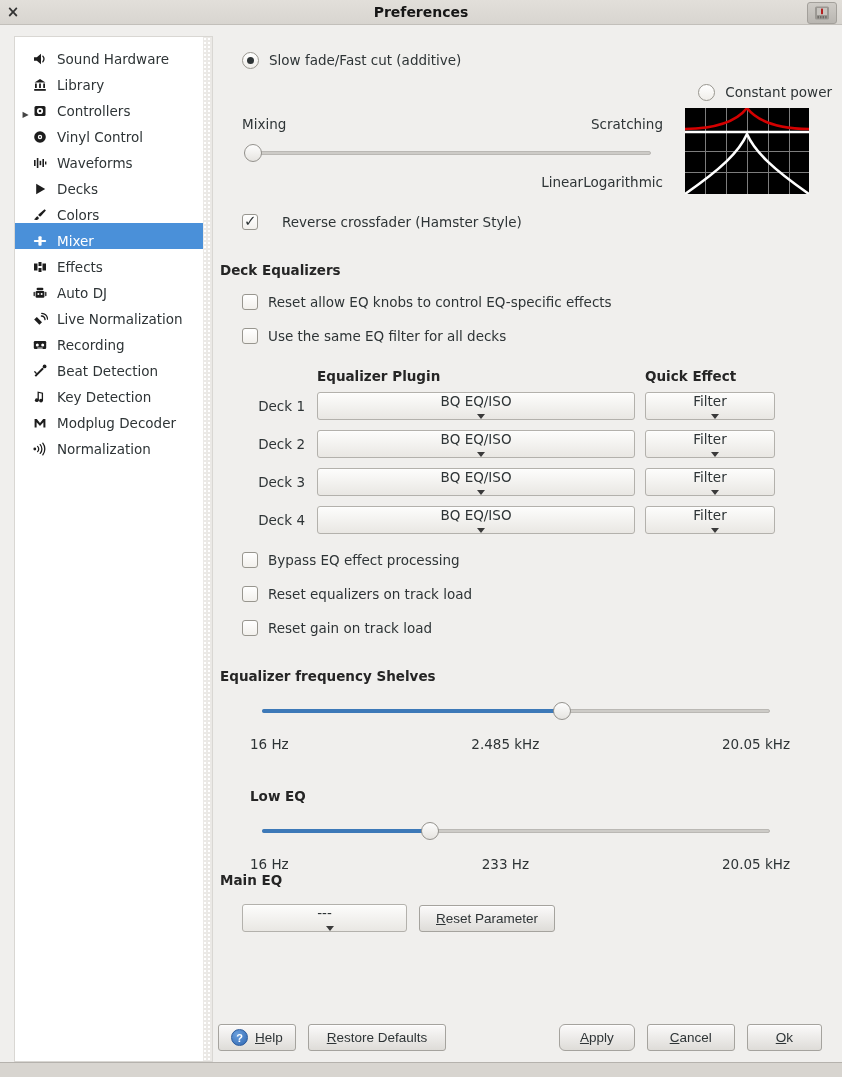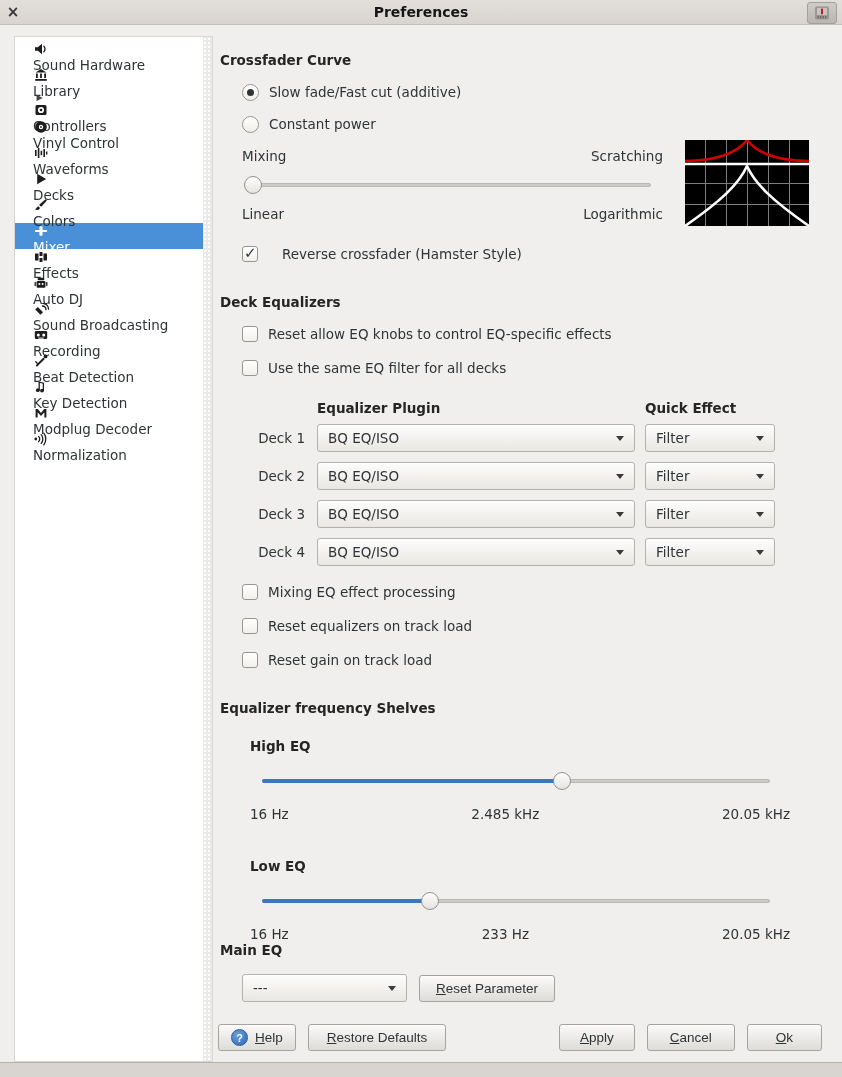--- a/index.html
+++ b/index.html
@@ -39,21 +39,21 @@
   }
   .side-scroll{
     position:absolute;left:203px;top:36px;width:10px;bottom:15px;
     background-color:#ebe9e6;
     background-image:radial-gradient(#ffffff 26%,rgba(255,255,255,0) 27%);
     background-size:4px 4px;
     border:1px solid #d9d7d3;border-left:none;box-sizing:border-box;
   }
   .srow{
     --ic:#1d1d1d; --panel:#ffffff;
-    height:26px;display:flex;align-items:flex-start;padding-left:18px;flex-direction:column;
+    height:26px;display:flex;align-items:flex-end;padding-left:4px;
   }
   .srow.selected{--ic:#ffffff;--panel:#4a90d9;background:var(--accent,#4a90d9);color:#fff;}
   .srow .exp{width:13px;font-size:8px;color:#444;display:flex;align-items:center;justify-content:center;}
   .srow .sicon{width:17px;height:16px;margin-right:8px;display:flex;align-items:center;}
   .sicon svg{width:16px;height:16px;}
   .sicon .f{fill:var(--ic);}
   .sicon .k{fill:var(--panel);}
   .sicon .s{fill:none;stroke:var(--ic);stroke-width:1.3;stroke-linecap:round;}
   .sicon .ks{fill:none;stroke:var(--panel);stroke-width:1;}
   
@@ -97,20 +97,21 @@
     background:linear-gradient(#fdfdfd,#e6e4e0);
     border:1px solid #94928d;box-sizing:border-box;
   }
   
   .combo{
     height:28px;border:1px solid #b3b1ac;border-radius:3px;
     background:linear-gradient(#fdfdfc,#e9e7e3);
     display:flex;align-items:center;justify-content:space-between;
     padding:0 10px;box-sizing:border-box;
     box-shadow:0 1px 0 rgba(255,255,255,.6) inset;
+    flex-direction:column;
   }
   .combo .arr{
     width:0;height:0;border-left:4.5px solid transparent;border-right:4.5px solid transparent;
     border-top:5.5px solid #3a3a3a;margin-left:10px;
   }
   
   .eqgrid{margin-left:30px;}
   .eqhead,.eqrow{display:grid;grid-template-columns:57px 318px 130px;column-gap:10px;align-items:center;}
   .eqhead{margin-bottom:8px;}
   .eqhead .h{font-weight:bold;color:#252525;}
@@ -138,21 +139,21 @@
   .help-q{
     width:17px;height:17px;border-radius:50%;margin-right:7px;
     background:radial-gradient(circle at 35% 30%,#6ba0dd,#2f67b2);
     border:1px solid #2a5a9c;color:#fff;font-size:11px;font-weight:bold;
     display:flex;align-items:center;justify-content:center;box-sizing:border-box;
   }
   .bottom-frame{
     position:absolute;left:0;right:0;bottom:0;height:14px;
     background:#d8d5d0;border-top:1px solid #b5b2ad;
   }
-  .spacer{flex:1;} .mt12{margin-top:12px;} .mt14{margin-top:14px;}
+  .spacer{flex:1;} .mt12{margin-top:12px;justify-content:flex-end;} .mt14{margin-top:14px;}
   .mt16{margin-top:16px;} .mt18{margin-top:18px;gap:24px;} .mt22{margin-top:22px;} .mt30{margin-top:30px;}
   .mt36{margin-top:36px;} .mt40{}
   .val-row{display:flex;justify-content:space-between;margin-left:30px;width:540px;}
   .slider-wide{margin-left:42px;width:508px;}
 </style>
 </head>
 <body style="--accent: #4a90d9; --slider-fill: #3d79b8;">
 
 <div class="titlebar">
   <div class="close-btn">×</div>
@@ -282,21 +283,21 @@
     </div>
     <div class="srow">
       <span class="exp"></span>
       <span class="sicon">
         <svg viewBox="0 0 16 16">
           <path class="f" d="M2.2 8.6l5.2 5.2 2.6-2.6-5.2-5.2z"></path>
           <path class="s" d="M9.8 2.4a6.4 6.4 0 015.8 5.8"></path>
           <path class="s" d="M9.4 5a3.8 3.8 0 013.6 3.6"></path>
         </svg>
       </span>
-      <span>Sound Broadcasting</span>
+      <span>Live Normalization</span>
     </div>
     <div class="srow">
       <span class="exp"></span>
       <span class="sicon">
         <svg viewBox="0 0 16 16">
           <rect class="f" x="1.8" y="4" width="12.4" height="8" rx="1.2"></rect>
           <circle class="k" cx="5.3" cy="8" r="1.5"></circle>
           <circle class="k" cx="10.7" cy="8" r="1.5"></circle>
           <path class="k" d="M5.3 10.6h5.4v1H5.3z"></path>
         </svg>
@@ -344,21 +345,20 @@
           <path class="s" d="M10.8 2.2a9.4 9.4 0 010 11.6"></path>
         </svg>
       </span>
       <span>Normalization</span>
     </div>
   </div>
 <div class="side-scroll"></div>
 
 <div class="content">
 
-  <div class="sect-h mt16">Crossfader Curve</div>
 
   <div class="radio-row indent mt14">
     <span class="radio on"></span>
     <span>Slow fade/Fast cut (additive)</span>
   </div>
   <div class="radio-row indent mt12">
     <span class="radio"></span>
     <span>Constant power</span>
   </div>
 
@@ -460,34 +460,33 @@
           <div class="combo">
             <span>Filter</span>
             <span class="arr"></span>
           </div>
         </div>
       </div>
   </div>
 
   <div class="check-row indent mt16">
     <span class="checkbox"></span>
-    <span>Mixing EQ effect processing</span>
+    <span>Bypass EQ effect processing</span>
   </div>
   <div class="check-row indent mt14">
     <span class="checkbox"></span>
     <span>Reset equalizers on track load</span>
   </div>
   <div class="check-row indent mt14">
     <span class="checkbox"></span>
     <span>Reset gain on track load</span>
   </div>
 
   <div class="sect-h mt30">Equalizer frequency Shelves</div>
 
-  <div class="sect-h mt22" style="margin-left:30px;">High EQ</div>
   <div class="slider slider-wide mt18">
     <div class="track"></div>
     <div class="fill" style="width: 59%;"></div>
     <div class="handle" style="left: max(0px, 59% - 9px);"></div>
   </div>
   <div class="val-row mt16">
     <span>16 Hz</span>
     <span>2.485 kHz</span>
     <span>20.05 kHz</span>
   </div>
@@ -517,21 +516,21 @@
 
   <div class="footer">
     <button class="btn" style="padding:0 12px;">
       <span class="help-q">?</span>
       <span class="btn-label">Help</span>
     </button>
     <button class="btn" style="padding:12px 18px;margin-left:12px;">
       <span class="btn-label">Restore Defaults</span>
     </button>
     <span class="spacer"></span>
-    <button class="btn" style="padding:0 20px;">
+    <button class="btn" style="padding:0 20px;border-radius:6px;">
       <span class="btn-label">Apply</span>
     </button>
     <button class="btn" style="padding:0 22px;margin-left:12px;">
       <span class="btn-label">Cancel</span>
     </button>
     <button class="btn" style="padding:0 28px;margin-left:12px;">
       <span class="btn-label">Ok</span>
     </button>
   </div>
 </div>

